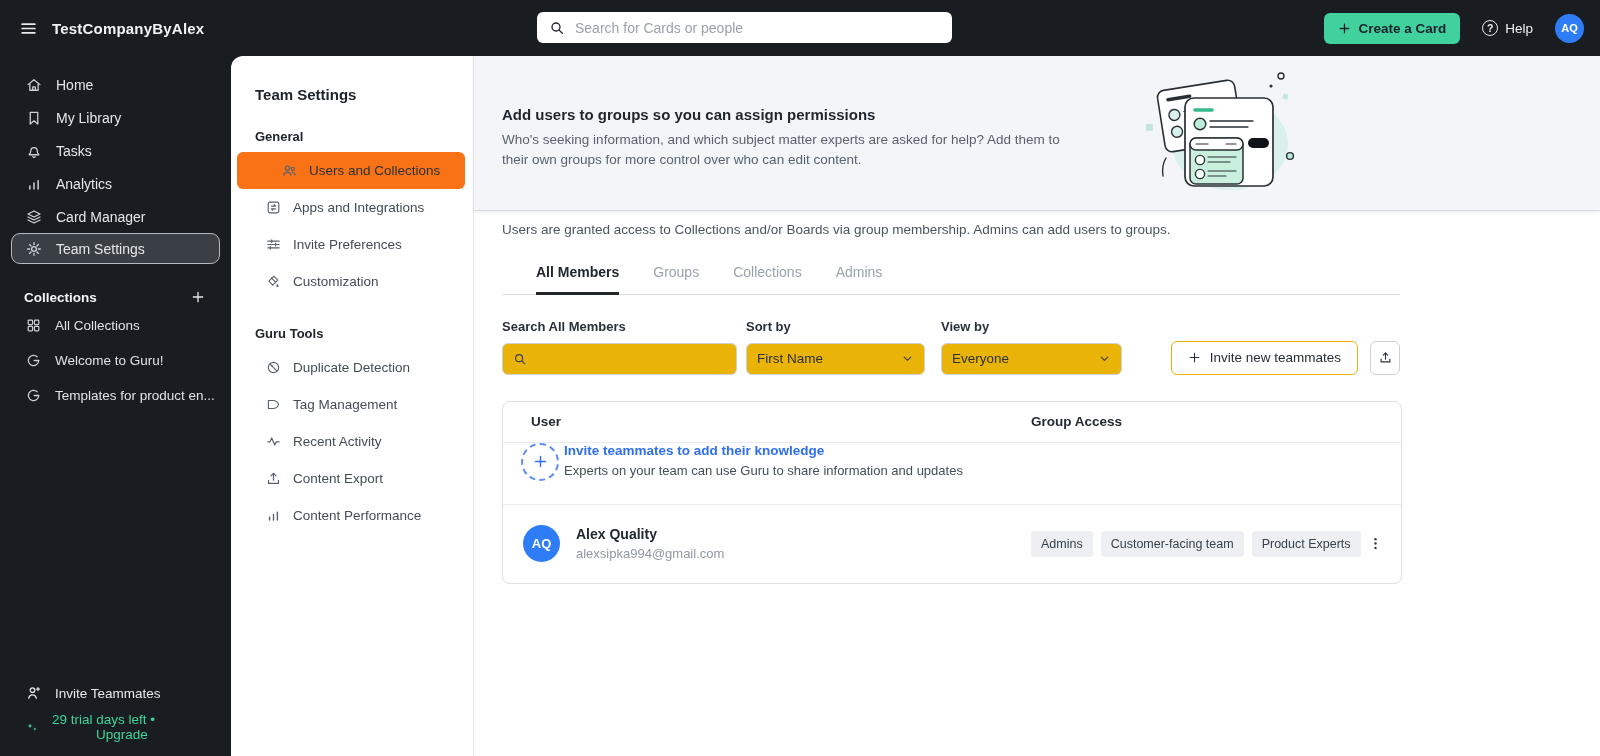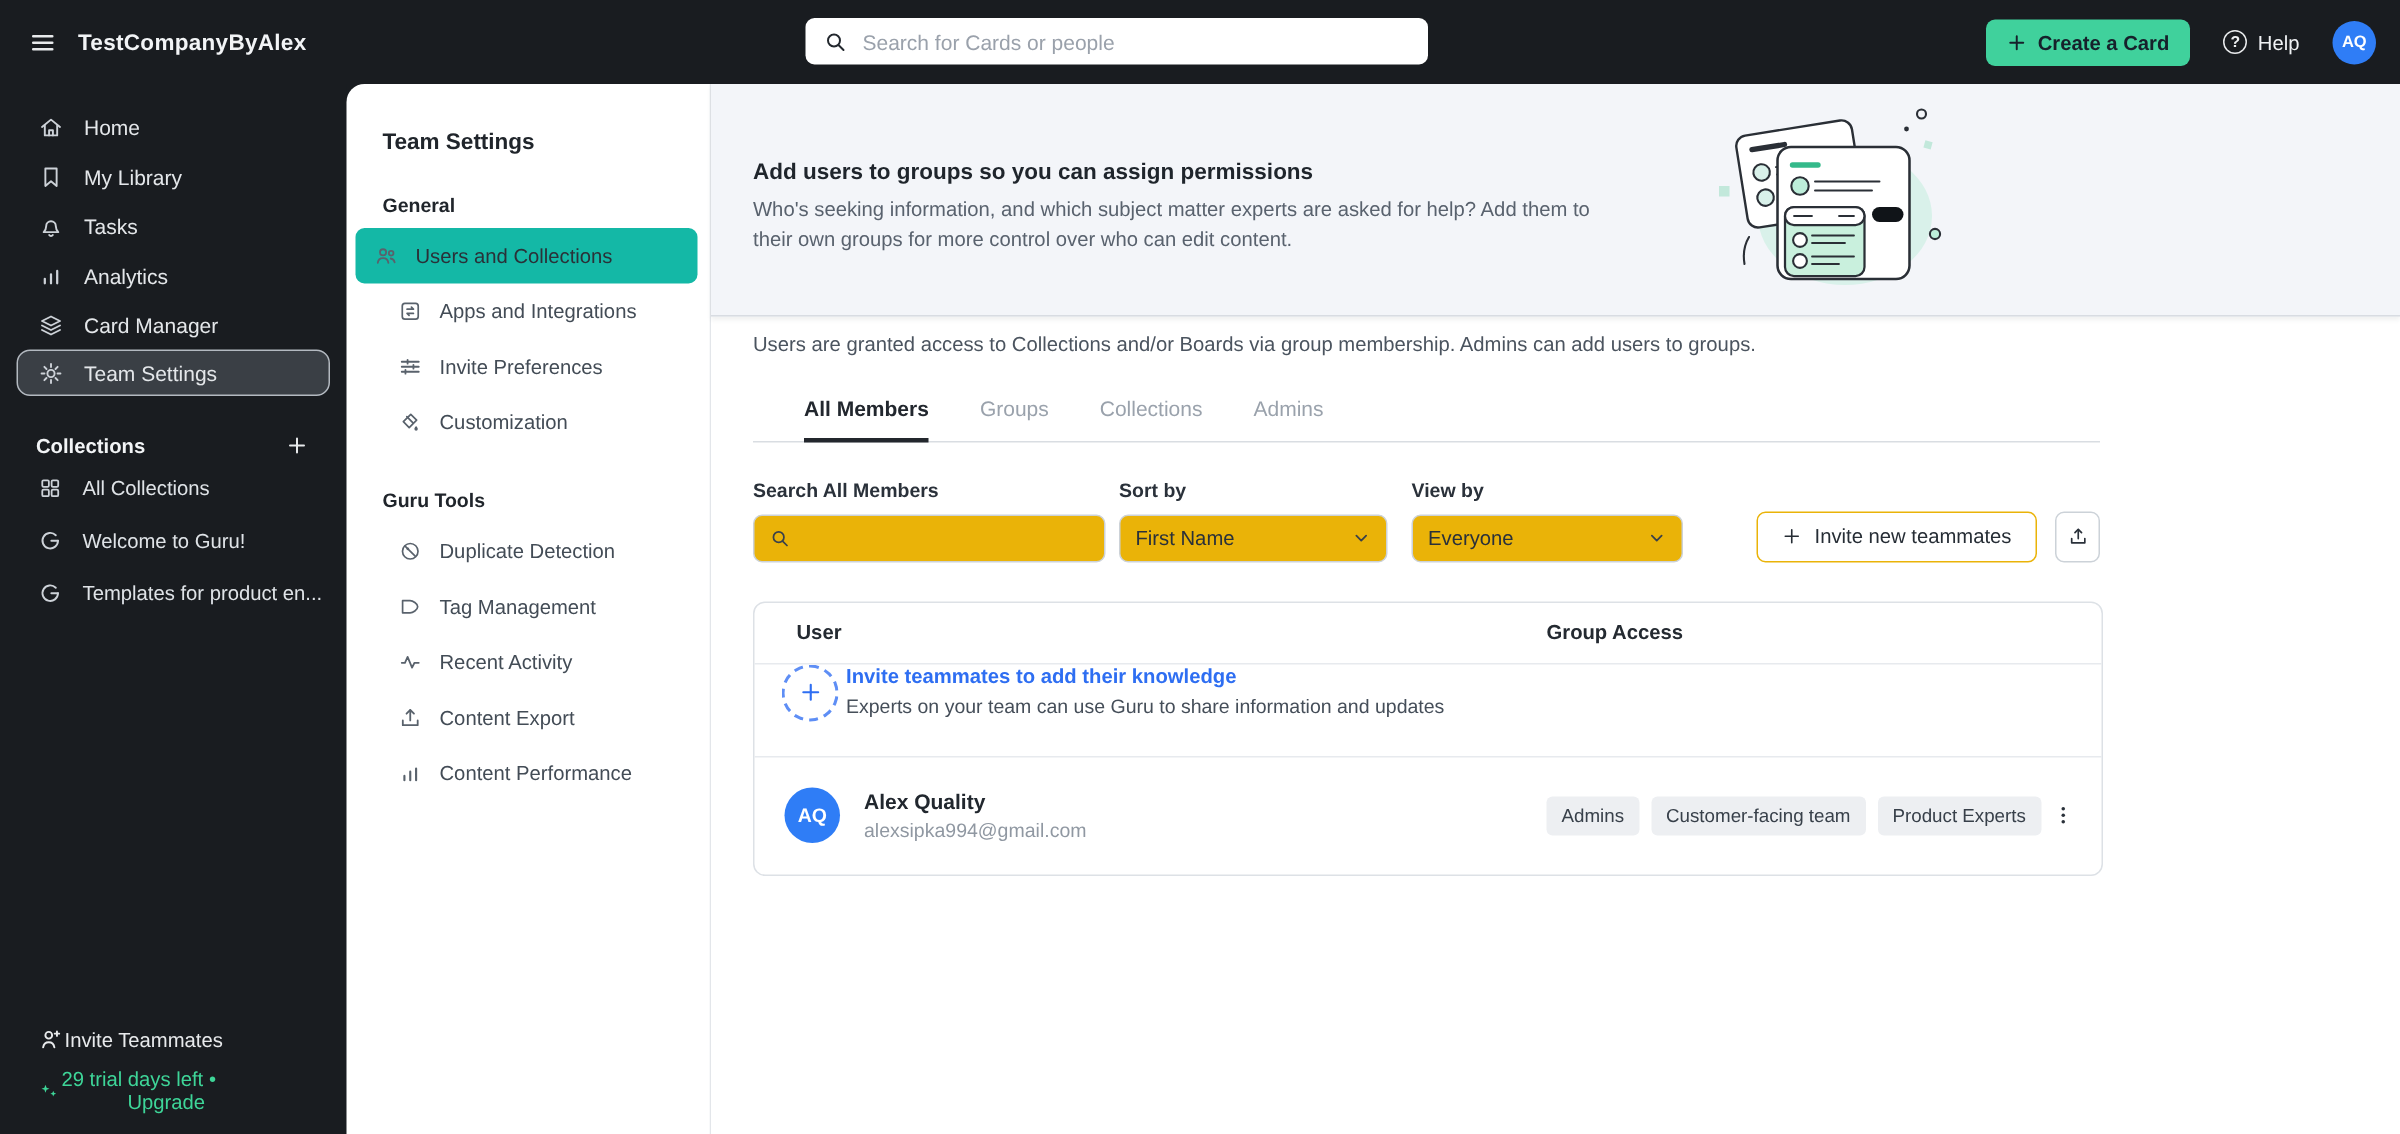--- a/index.html
+++ b/index.html
@@ -25,32 +25,32 @@
   .sidebar { position:absolute; top:56px; left:0; width:231px; bottom:0; background:#191c20; color:#e4e7ea; padding-top:12px; }
   .nav-item { height:33px; display:flex; align-items:center; gap:13px; padding-left:25px; font-size:14px; cursor:pointer; color:#e4e7ea; }
   .nav-item svg { color:#cdd2d8; flex:0 0 auto; }
   .nav-item.active { margin:0 11px; height:31px; padding-left:13px; background:#3a3f45; border:1.5px solid #b3b9c0; border-radius:9px; }
   .side-sect { margin:24px 24px 2px 24px; display:flex; align-items:center; justify-content:space-between; }
   .side-sect .sect-label { font-size:13.5px; font-weight:700; color:#f2f4f6; }
   .plus-btn { width:18px; height:18px; color:#e8eaec; display:flex; align-items:center; justify-content:center; cursor:pointer; }
   .coll-item { height:35px; display:flex; align-items:center; gap:13px; padding-left:25px; font-size:13.5px; cursor:pointer; color:#dfe3e7; }
   .coll-item svg { color:#cdd2d8; flex:0 0 auto; }
   .side-footer { position:absolute; left:0; right:0; bottom:12px; }
-  .foot-item { height:34px; display:flex; align-items:center; padding-left:25px; font-size:13.5px; cursor:pointer; color:#e8eaec; }
+  .foot-item { height:34px; display:flex; align-items:center; gap:12px; padding-left:25px; font-size:13.5px; cursor:pointer; color:#e8eaec; }
   .foot-item.trial { color:#3ed598; }
   .foot-item.trial svg { color:#3ed598; }
   .upgrade-link { color:#3ed598; font-weight:400; cursor:pointer;margin-left:44px; }
 
   
   .settings-panel { position:absolute; top:56px; left:231px; width:243px; bottom:0; background:#ffffff; border-right:1px solid #e3e6ea; border-top-left-radius:12px; }
   .sp-title { padding:30px 0 0 24px; font-size:15px; font-weight:700; color:#20252b; }
   .sp-section { margin-top:26px; padding-left:24px; font-size:13px; font-weight:700; color:#20252b; }
   .sp-item { height:37px; display:flex; align-items:center; gap:11px; padding-left:34px; font-size:13.5px; color:#434c56; cursor:pointer; }
   .sp-item svg { color:#59626c; flex:0 0 auto; }
-  .sp-item.active { margin:0 8px 0 6px; padding-left:12px; background:#14b8a6; border-radius:6px; color:#2a3138; font-weight:400; }
+  .sp-item.active { margin:0 8px 0 6px; padding-left:44px; background:#f97316; border-radius:6px; color:#2a3138; font-weight:400; }
   .sp-gap { height:8px; }
 
   
   .main { position:absolute; top:56px; left:474px; right:0; bottom:0; background:#ffffff; }
   .banner { position:relative; height:155px; background:#f3f5f9; border-bottom:1px solid #d8dce2; box-shadow:0 2px 3px rgba(40,50,60,.07); }
   .banner-text { position:absolute; left:28px; top:50px; width:565px; }
   .banner-title { font-size:15px; font-weight:700; color:#1f252c; margin-bottom:7px; }
   .banner-desc { font-size:13.5px; color:#59626e; line-height:1.5; }
   .banner-art { position:absolute; left:664px; top:10px; }
 

